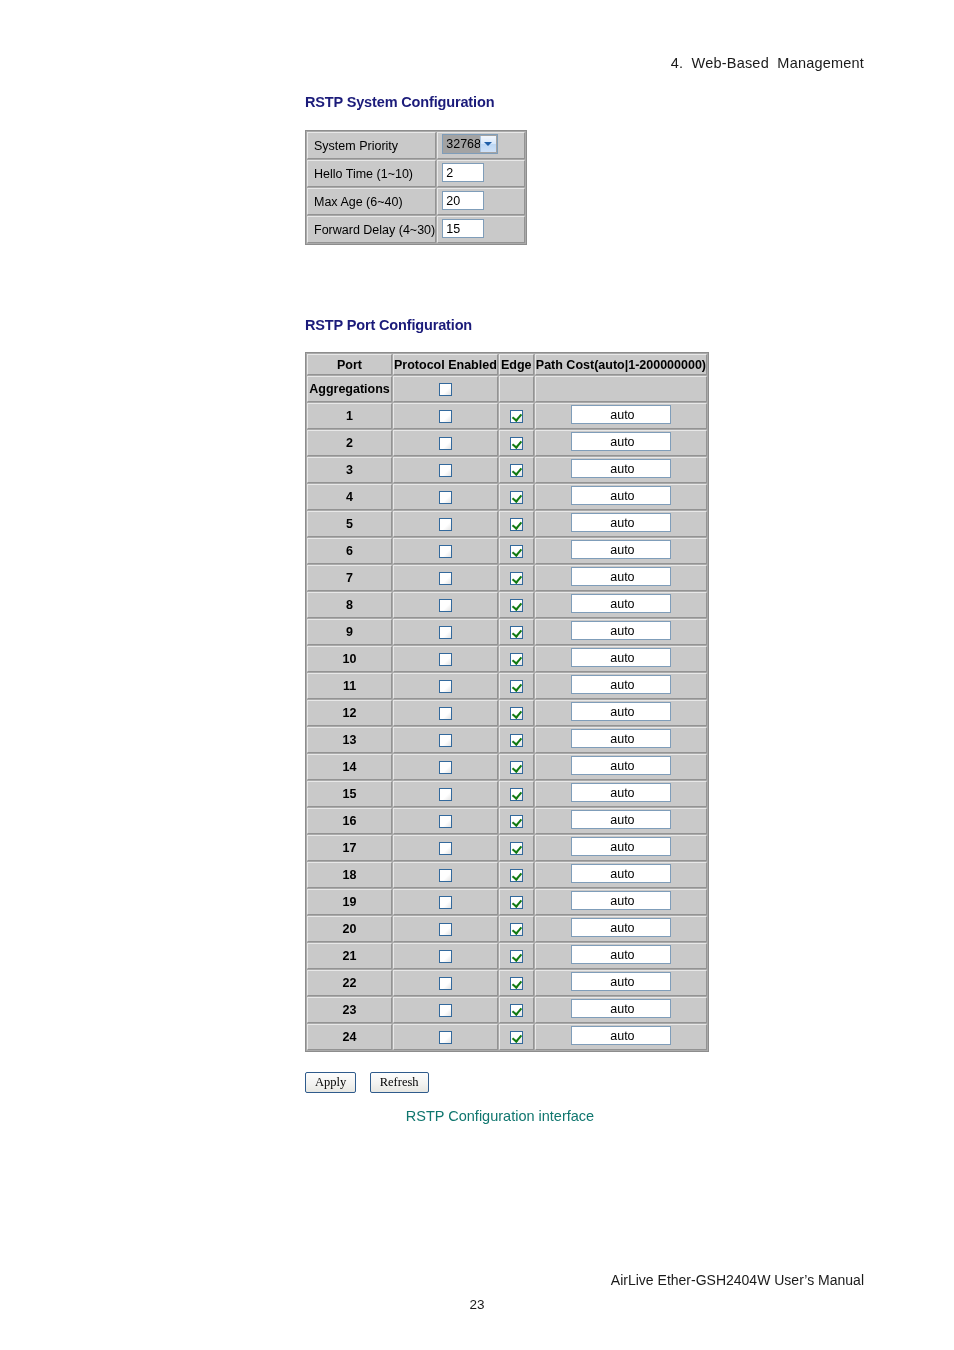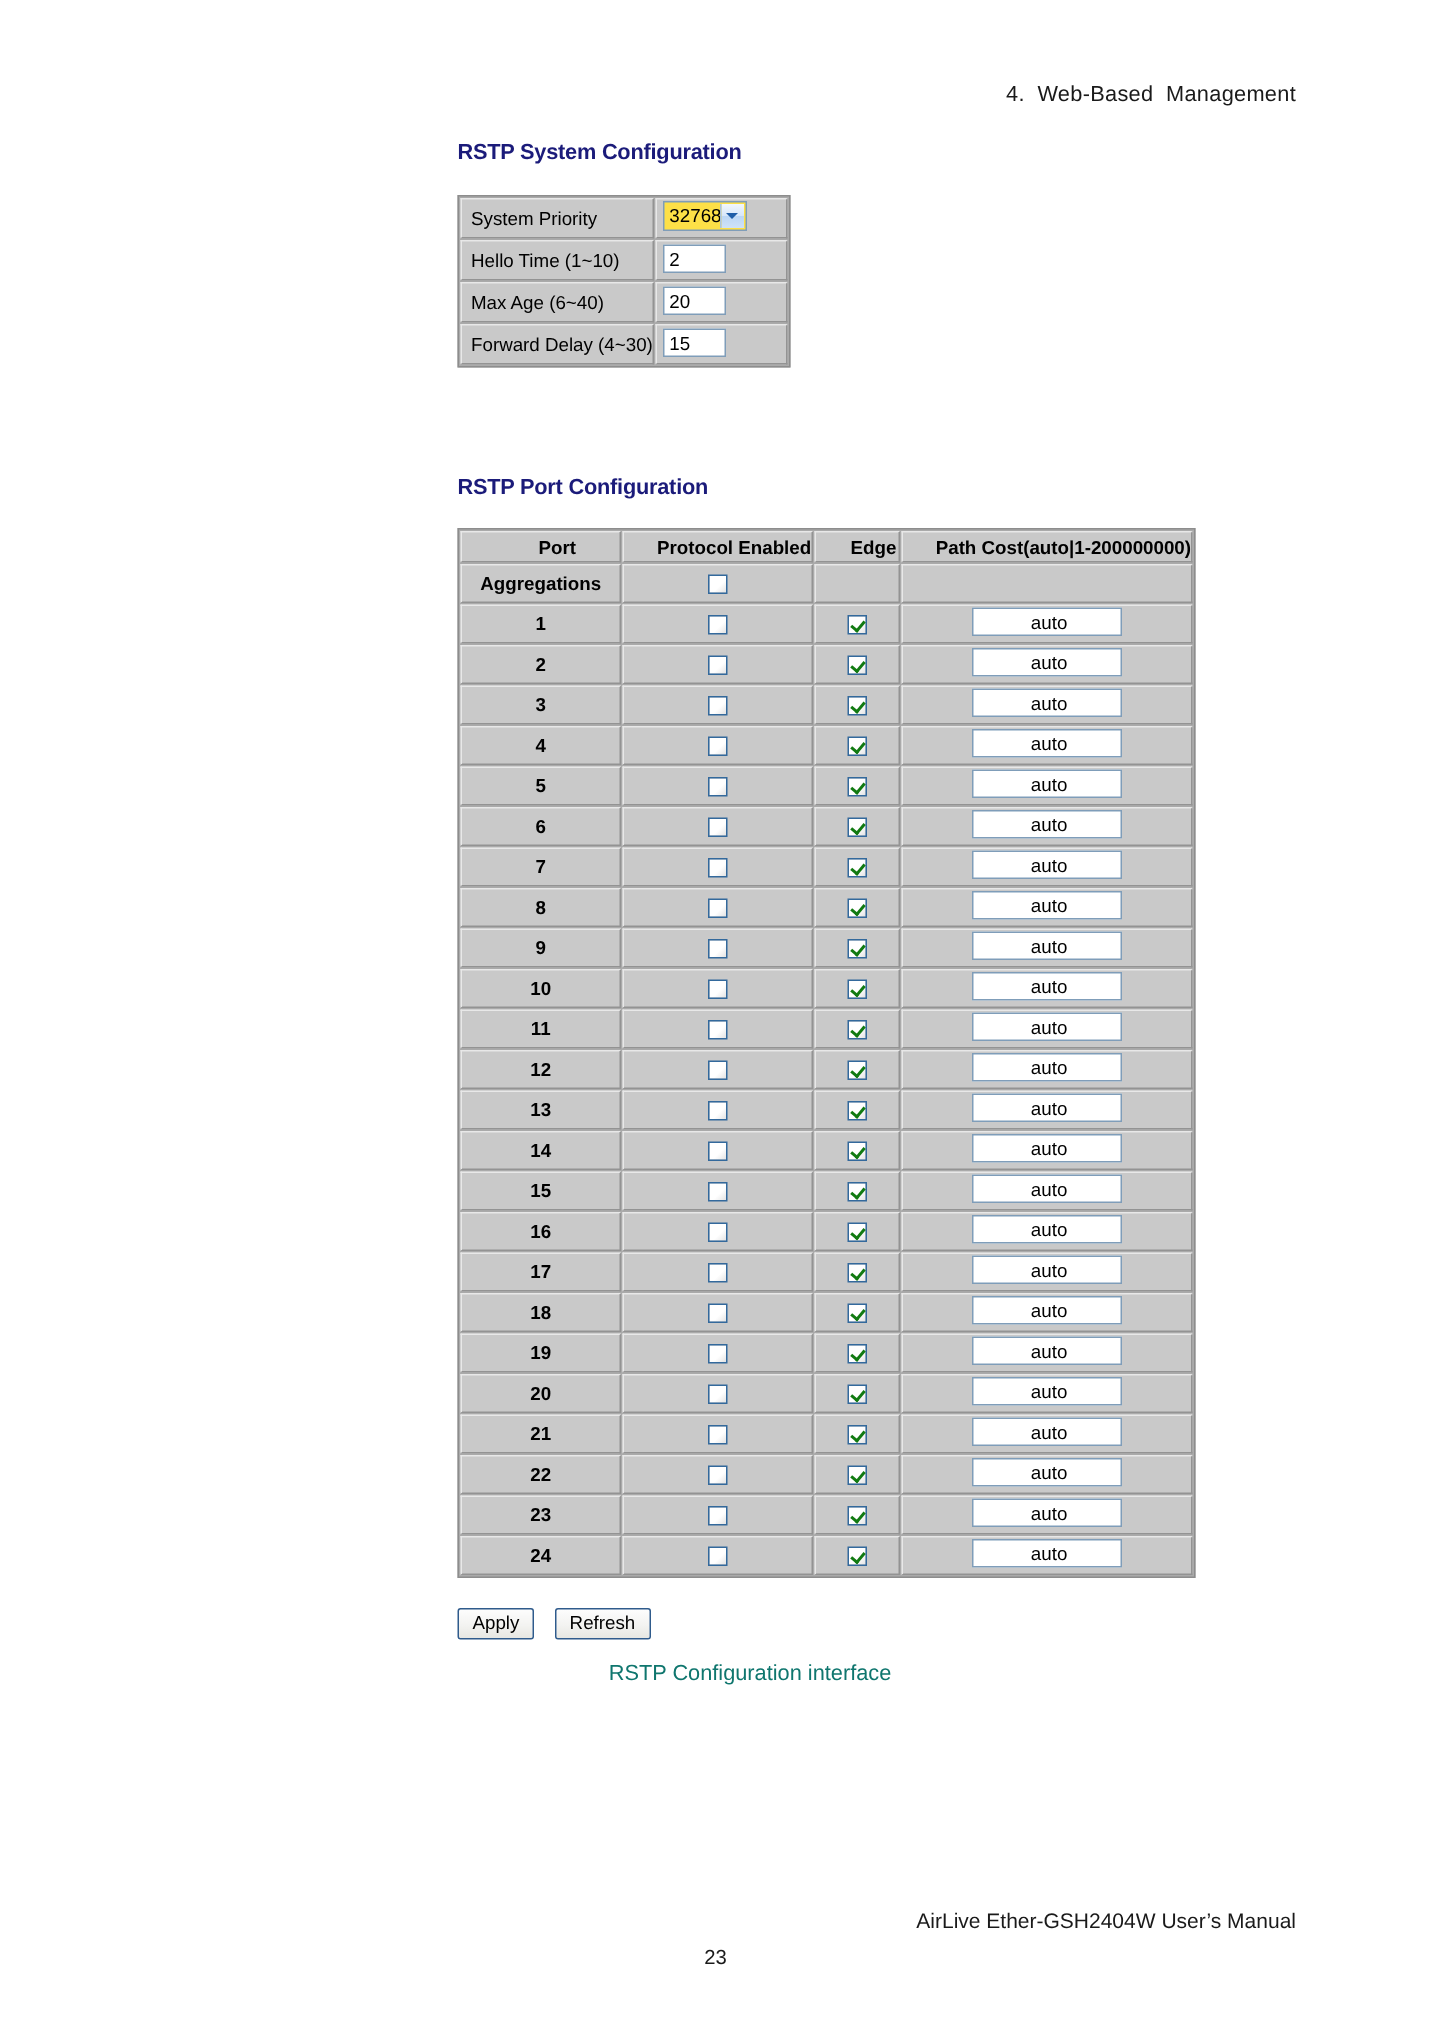--- a/index.html
+++ b/index.html
@@ -107,21 +107,21 @@
     padding: 1px 0 1px 3px;
     white-space: pre;
     overflow: hidden;
   }
   .txtbox.small { width: 42px; height: 19px; }
 
   .dropdown {
     display: inline-block;
     box-sizing: border-box;
     position: relative;
-    background: #fde047;
+    background: #a3a3a3;
     border: 1px solid #7f9db9;
     height: 20px;
     font-size: 12.5px;
     color: #000000;
     line-height: 18px;
     padding-left: 3px;
     white-space: pre;
     overflow: hidden;
   }
   .dropdown .dd-text { display: block; }
@@ -171,21 +171,20 @@
     transform: rotate(40deg);
   }
 
   
   #port-table { left: 305px; top: 352px; }
   #port-table th {
     font-weight: bold;
     height: 19px;
     white-space: pre;
     font-size: 12.5px;
-    padding-left: 22px;
   }
   #port-table th.c-port { width: 83px; }
   #port-table th.c-proto { width: 101px; }
   #port-table th.c-edge { width: 33px; margin-left: 48px; }
   #port-table th.c-cost { width: 162px; }
   #port-table td {
     height: 24px;
     text-align: center;
   }
   #port-table td.portname {
@@ -203,21 +202,21 @@
     position: absolute;
     left: 305px;
     top: 1072px;
   }
   .btn {
     display: inline-block;
     box-sizing: border-box;
     background: linear-gradient(to bottom, #fdfdfd 0%, #f3f3f1 55%, #e7e7e2 100%);
     border: 1px solid #2f5b8c;
     border-radius: 2px;
-    font-family: Liberation Sans, sans-serif;
+    font-family: Liberation Serif, serif;
     font-size: 12.5px;
     color: #000000;
     padding: 2px 9px 3px 9px;
     margin-right: 9px;
     line-height: 14px;
     white-space: pre;
   }
 
   
   #figure-caption {

